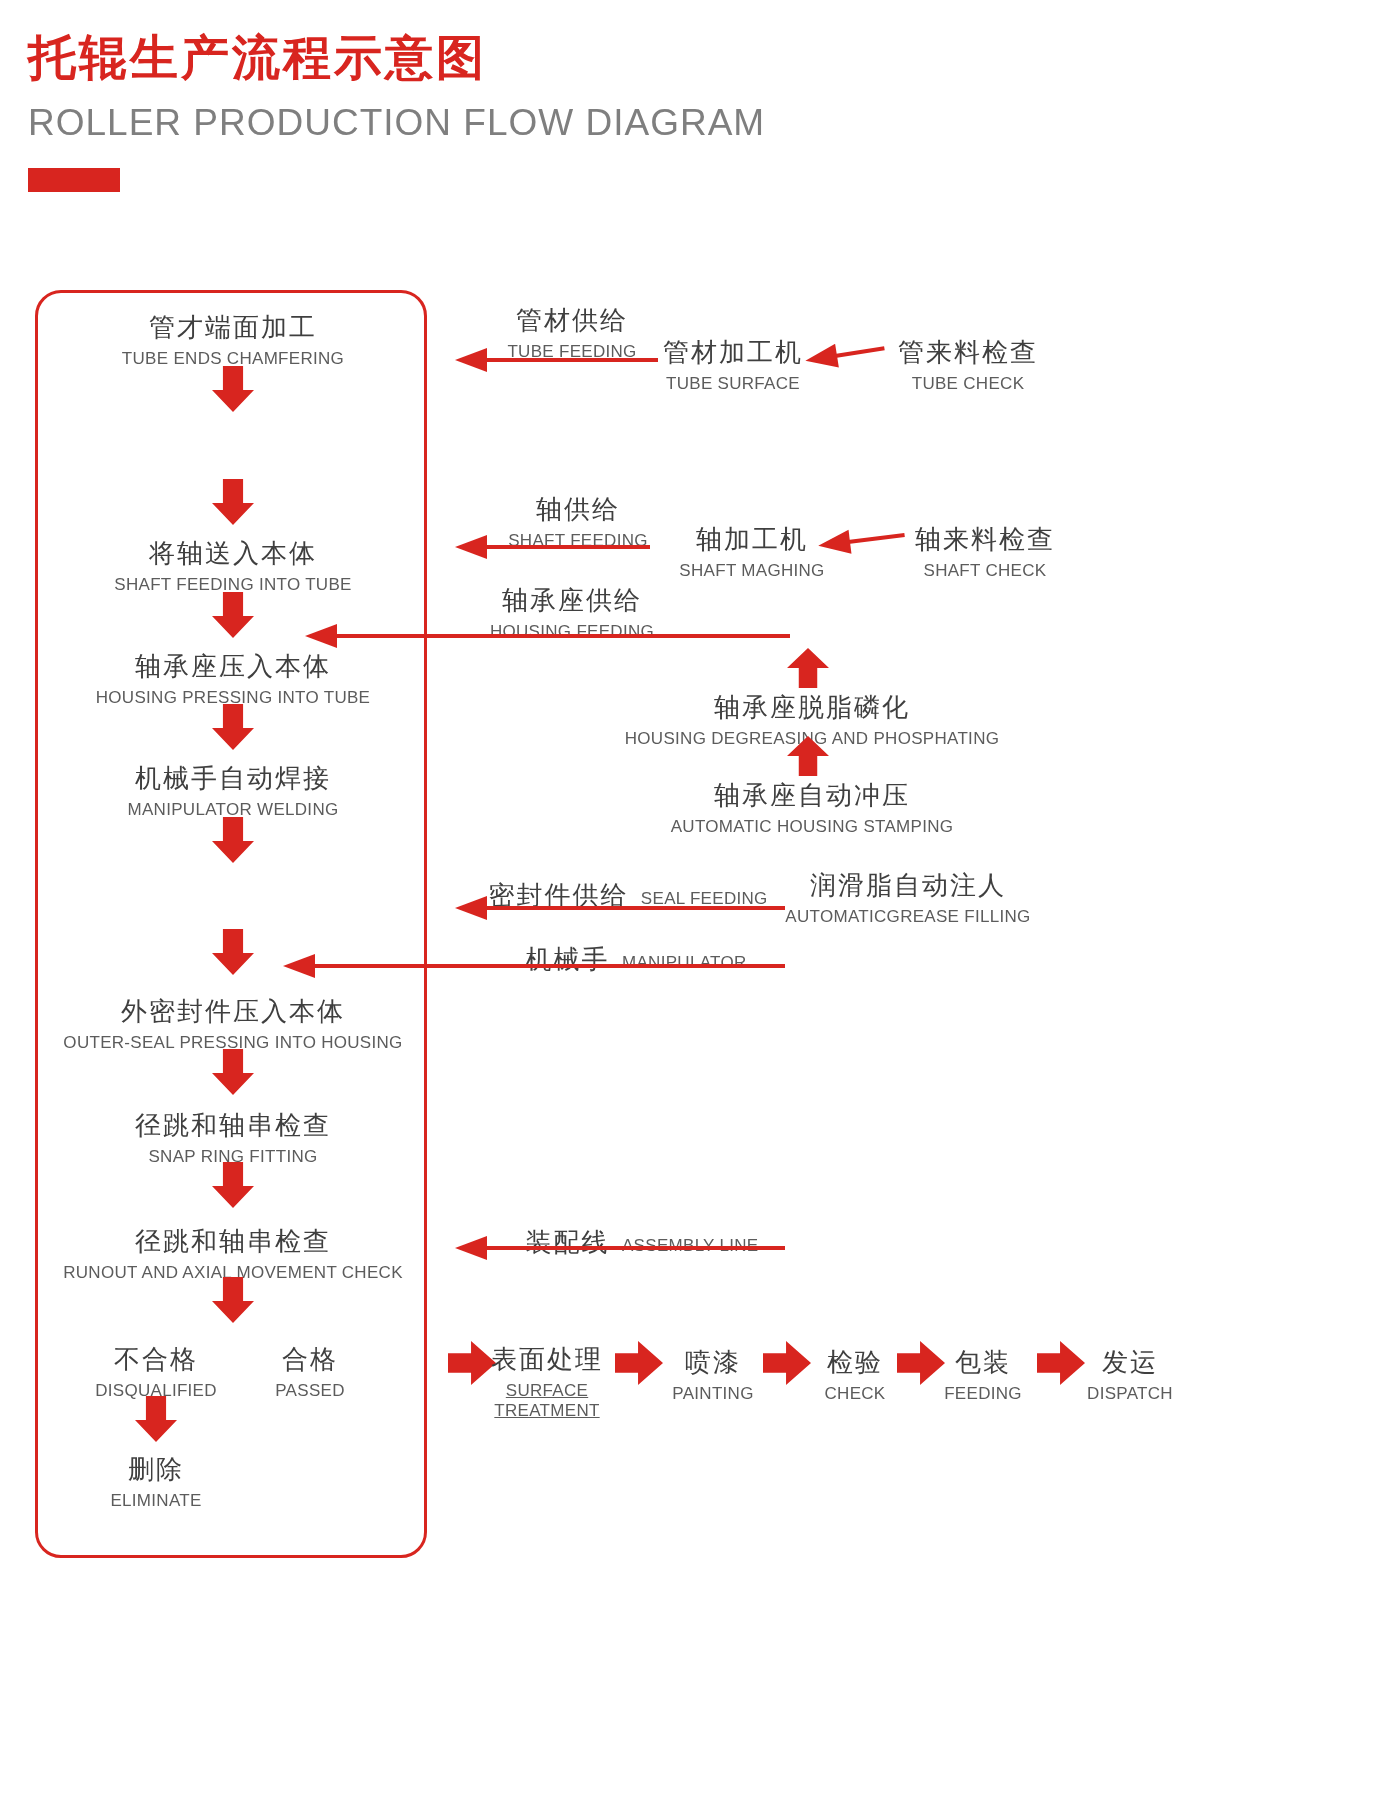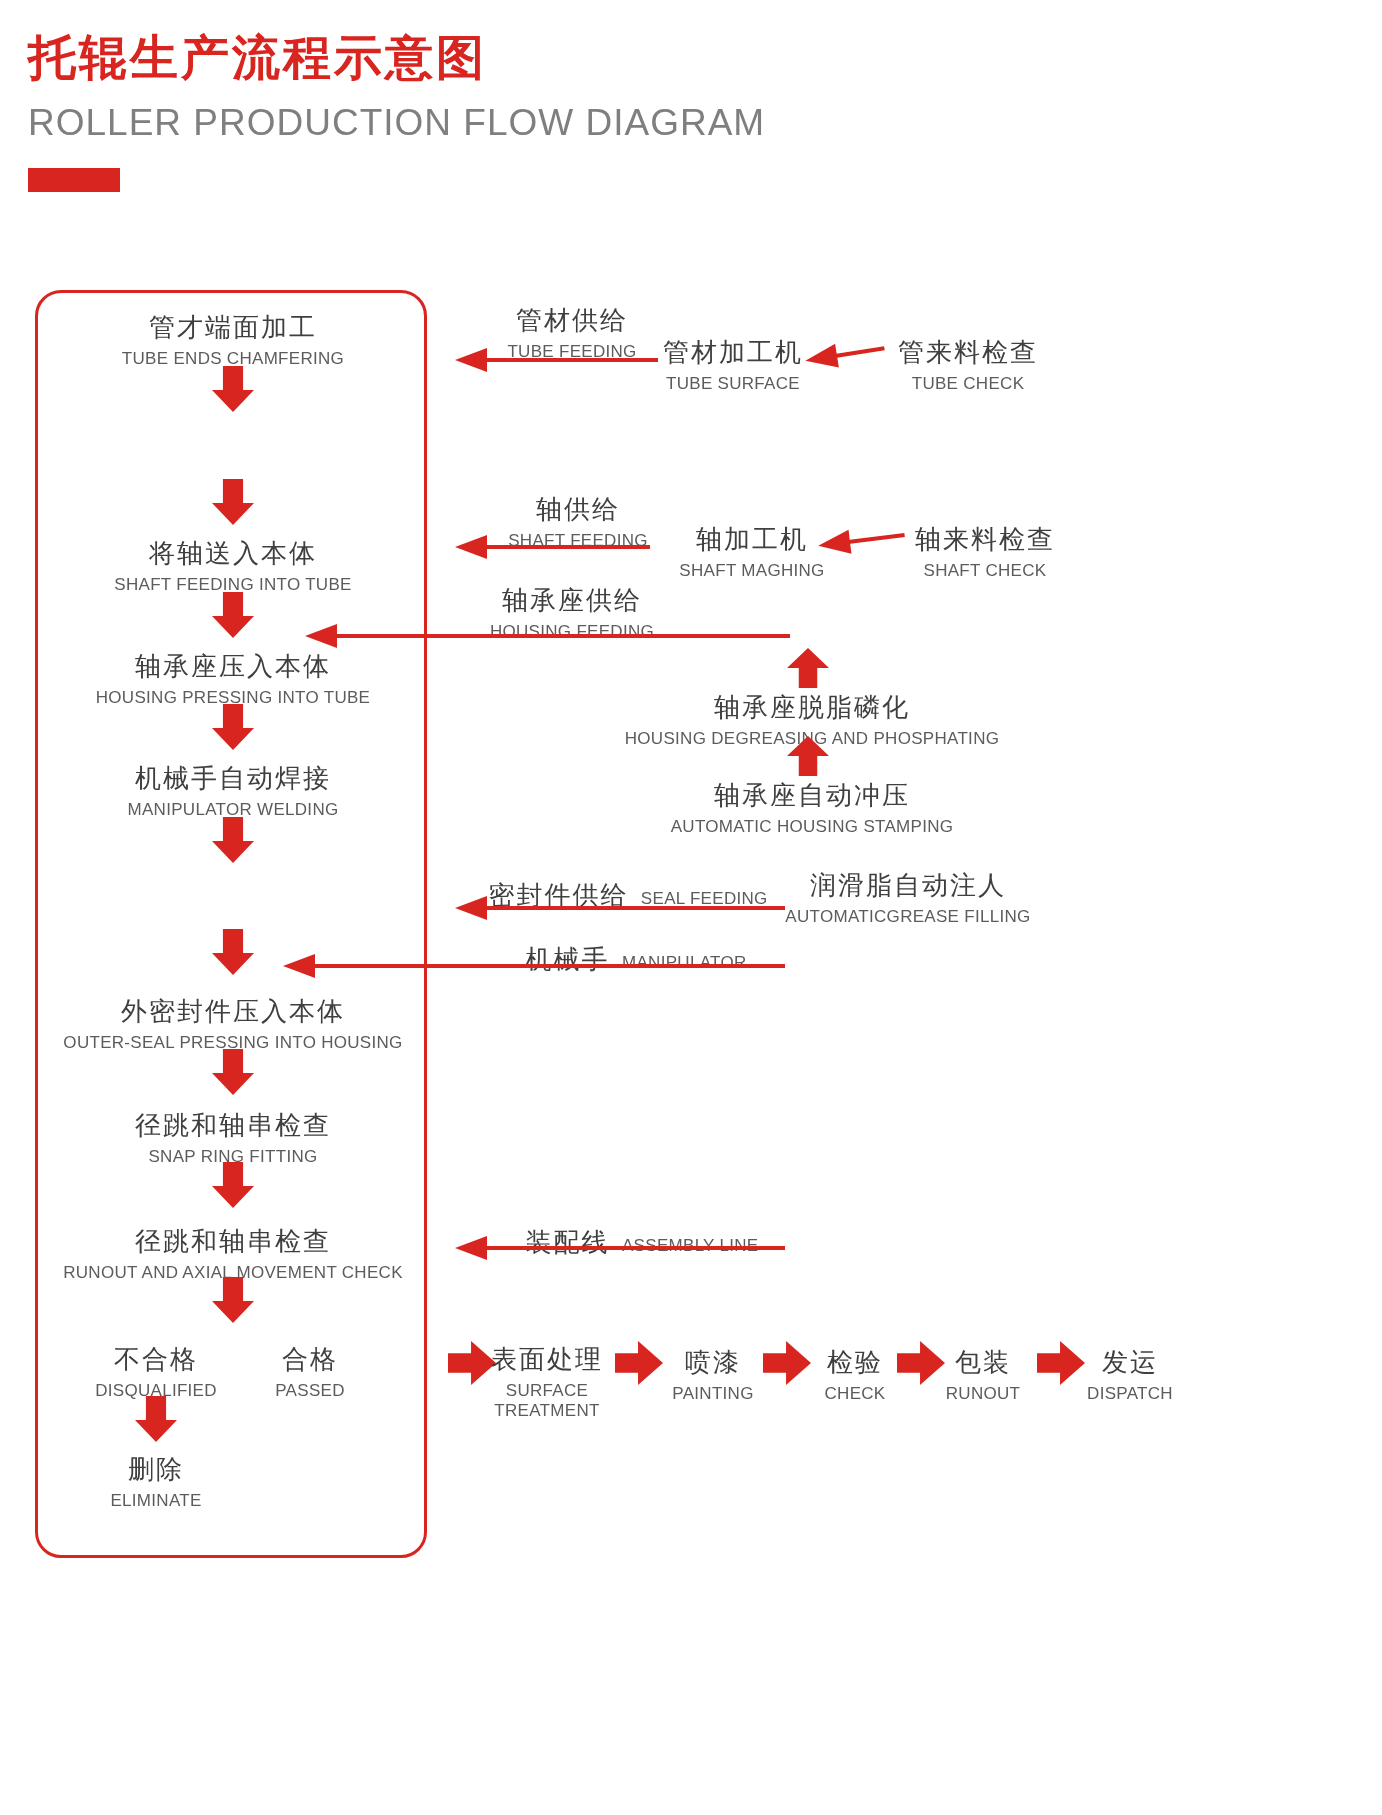--- a/index.html
+++ b/index.html
@@ -16,21 +16,21 @@
   .title-en{position:absolute;left:28px;top:102px;font-size:37px;color:var(--subtitle);letter-spacing:1px;}
   .accent-bar{position:absolute;left:28px;top:168px;width:92px;height:24px;background:var(--accent);}
 
   .outline{position:absolute;left:35px;top:290px;width:392px;height:1268px;border:3px solid var(--accent);border-radius:26px;}
 
   .node{position:absolute;transform:translateX(-50%);text-align:center;white-space:nowrap;}
   .zh{font-size:26px;color:var(--text-zh);letter-spacing:2px;}
   .en{font-size:17px;color:var(--text-en);margin-top:4px;letter-spacing:.3px;}
   .inline-node .zh,.inline-node .en{display:inline;}
   .inline-node .en{margin-left:8px;}
-  .wrap-en .en{white-space:normal;width:118px;margin:4px auto 4px;}
+  .wrap-en .en{white-space:normal;width:118px;margin:4px auto 4px;text-decoration:underline;}
 
   .barrow{position:absolute;background:var(--accent);}
   .down{width:42px;height:46px;transform:translateX(-50%);clip-path:polygon(26% 0,74% 0,74% 52%,100% 52%,50% 100%,0 52%,26% 52%);}
   .up{width:42px;height:40px;transform:translateX(-50%);clip-path:polygon(50% 0,100% 50%,72% 50%,72% 100%,28% 100%,28% 50%,0 50%);}
   .right{width:48px;height:44px;clip-path:polygon(0 28%,48% 28%,48% 0,100% 50%,48% 100%,48% 72%,0 72%);}
 
   .harrow{position:absolute;height:4px;background:var(--accent);transform-origin:left center;}
   .harrow::before{content:"";position:absolute;left:-30px;top:-10px;border-top:12px solid transparent;border-bottom:12px solid transparent;border-right:32px solid var(--accent);}
 </style>
 </head>
@@ -183,21 +183,21 @@
     <div class="en">PAINTING</div>
   </div>
   <div class="barrow right" style="left:763px;top:1341px"></div>
   <div class="node" style="left:855px;top:1345px">
     <div class="zh">检验</div>
     <div class="en">CHECK</div>
   </div>
   <div class="barrow right" style="left:897px;top:1341px"></div>
   <div class="node" style="left:983px;top:1345px">
     <div class="zh">包装</div>
-    <div class="en">RUNOUT</div>
+    <div class="en">FEEDING</div>
   </div>
   <div class="barrow right" style="left:1037px;top:1341px"></div>
   <div class="node" style="left:1130px;top:1345px">
     <div class="zh">发运</div>
     <div class="en">DISPATCH</div>
   </div>
 
 </div>
 
 </body></html>

